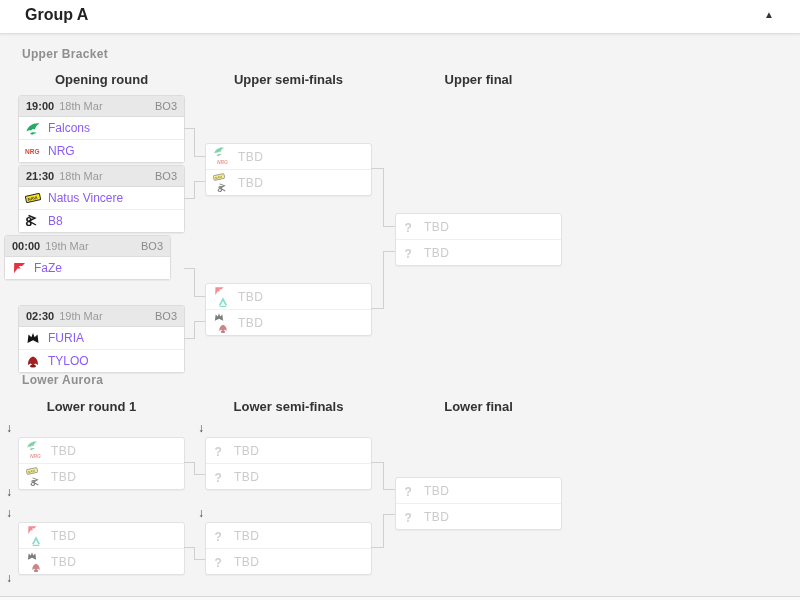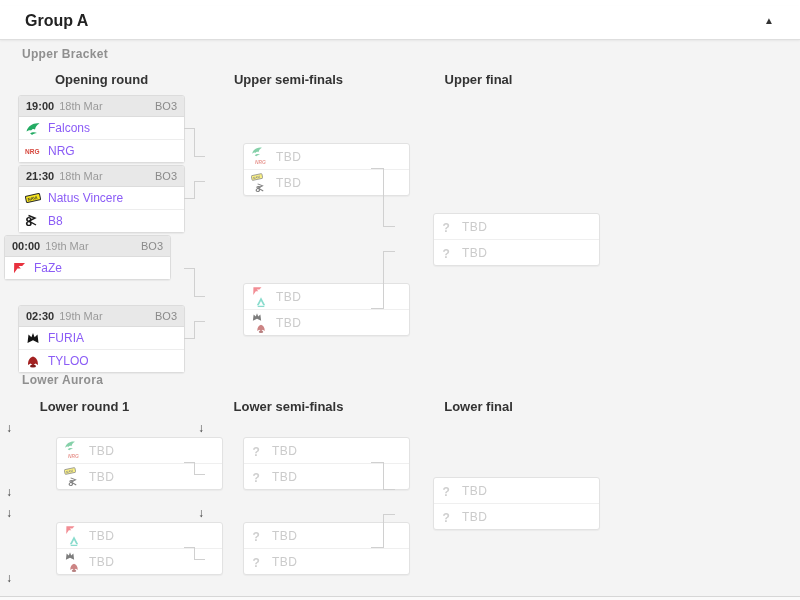--- a/index.html
+++ b/index.html
@@ -1,37 +1,37 @@
 <!DOCTYPE html>
 <html><head>
 <meta charset="utf-8">
 <style>
   html,body{margin:0;padding:0;}
   .page{position:relative;width:800px;height:600px;background:#ffffff;overflow:hidden;
         font-family:"Liberation Sans",sans-serif;}
-  .titlebar{position:absolute;left:0;top:6px;width:100%;height:33px;background:#ffffff;
+  .titlebar{position:absolute;left:0;top:0;width:100%;height:33px;background:#ffffff;
             border-bottom:1px solid #dedede;box-shadow:0 1px 2px rgba(0,0,0,.06);z-index:5;}
   .title{position:absolute;left:25px;top:6px;font-size:16px;font-weight:bold;color:#222;}
   .caret{position:absolute;right:26px;top:9px;font-size:10px;color:#333;cursor:pointer;}
   .content{position:absolute;left:0;top:34px;width:100%;height:566px;background:#f4f4f4;}
   .section-label{position:absolute;left:22px;font-size:12px;font-weight:bold;color:#8f8f8f;letter-spacing:.3px;}
   .col-head{position:absolute;width:167px;text-align:center;font-size:13px;font-weight:bold;color:#333;}
   .match{position:absolute;width:165px;background:#fff;border:1px solid #dcdcdc;border-radius:3px;
          box-shadow:0 1px 1px rgba(0,0,0,.05);cursor:pointer;}
   .match-head{height:20px;background:#e8e8e8;border-bottom:1px solid #dcdcdc;display:flex;
               align-items:center;padding:0 7px;font-size:11px;gap:5px;border-radius:2px 2px 0 0;justify-content:flex-end;}
   .mtime{font-weight:bold;color:#333;}
   .mdate{color:#9a9a9a;}
   .mfmt{margin-left:auto;color:#8a8a8a;}
   .trow{height:22px;display:flex;align-items:center;padding:0 6px;font-size:12px;color:#8b5cf6;background:#fff;}
   .trow + .trow{border-top:1px solid #ededed;}
   .ticon{width:16px;height:16px;margin-right:7px;flex:0 0 16px;}
   .ticon svg{width:16px;height:16px;display:block;}
   .slot-card{position:absolute;width:165px;background:#fff;border:1px solid #e2e2e2;border-radius:3px;
-             box-shadow:0 1px 1px rgba(0,0,0,.04);cursor:pointer;margin-left:38px;}
+             box-shadow:0 1px 1px rgba(0,0,0,.04);cursor:pointer;}
   .srow{height:25px;display:flex;align-items:center;padding:0 6px;font-size:12px;color:#cbcbcb;}
   .srow + .srow{border-top:1px solid #efefef;}
   .tbd{letter-spacing:.5px;}
   .cands{position:relative;width:20px;height:24px;margin-right:6px;flex:0 0 20px;opacity:.55;}
   .cand{position:absolute;width:12px;height:12px;}
   .cand svg{width:12px;height:12px;display:block;}
   .cand.c1{left:1px;top:0;}
   .cand.c2{left:5px;top:11px;}
   .qicon{width:14px;height:16px;margin-right:8px;flex:0 0 14px;}
   .qicon svg{width:14px;height:16px;display:block;}
@@ -255,21 +255,21 @@
     <div class="conn" style="left:184px;top:234px;width:10px;height:28px;border-top-width:1px;border-right-width:1px"></div>
     <div class="conn" style="left:194px;top:262px;width:11px;border-top-width:1px"></div>
     <div class="conn" style="left:184px;top:287px;width:10px;height:17px;border-bottom-width:1px;border-right-width:1px"></div>
     <div class="conn" style="left:194px;top:287px;width:11px;border-top-width:1px"></div>
     <div class="conn" style="left:371px;top:134px;width:12px;height:58px;border-top-width:1px;border-right-width:1px"></div>
     <div class="conn" style="left:383px;top:192px;width:12px;border-top-width:1px"></div>
     <div class="conn" style="left:371px;top:217px;width:12px;height:57px;border-bottom-width:1px;border-right-width:1px"></div>
     <div class="conn" style="left:383px;top:217px;width:12px;border-top-width:1px"></div>
 
     <div class="section-label" style="top:339px">Lower Aurora</div>
-    <div class="col-head" style="left:1px;top:365px">Lower round 1</div>
+    <div class="col-head" style="left:8px;top:365px">Lower round 1</div>
     <div class="col-head" style="left:205px;top:365px">Lower semi-finals</div>
     <div class="col-head" style="left:395px;top:365px">Lower final</div>
 
     <span class="drop-arrow" style="left:6px;top:388px">↓</span>
     <span class="drop-arrow" style="left:6px;top:452px">↓</span>
     <span class="drop-arrow" style="left:6px;top:473px">↓</span>
     <span class="drop-arrow" style="left:6px;top:538px">↓</span>
     <span class="drop-arrow" style="left:198px;top:388px">↓</span>
     <span class="drop-arrow" style="left:198px;top:473px">↓</span>
 

